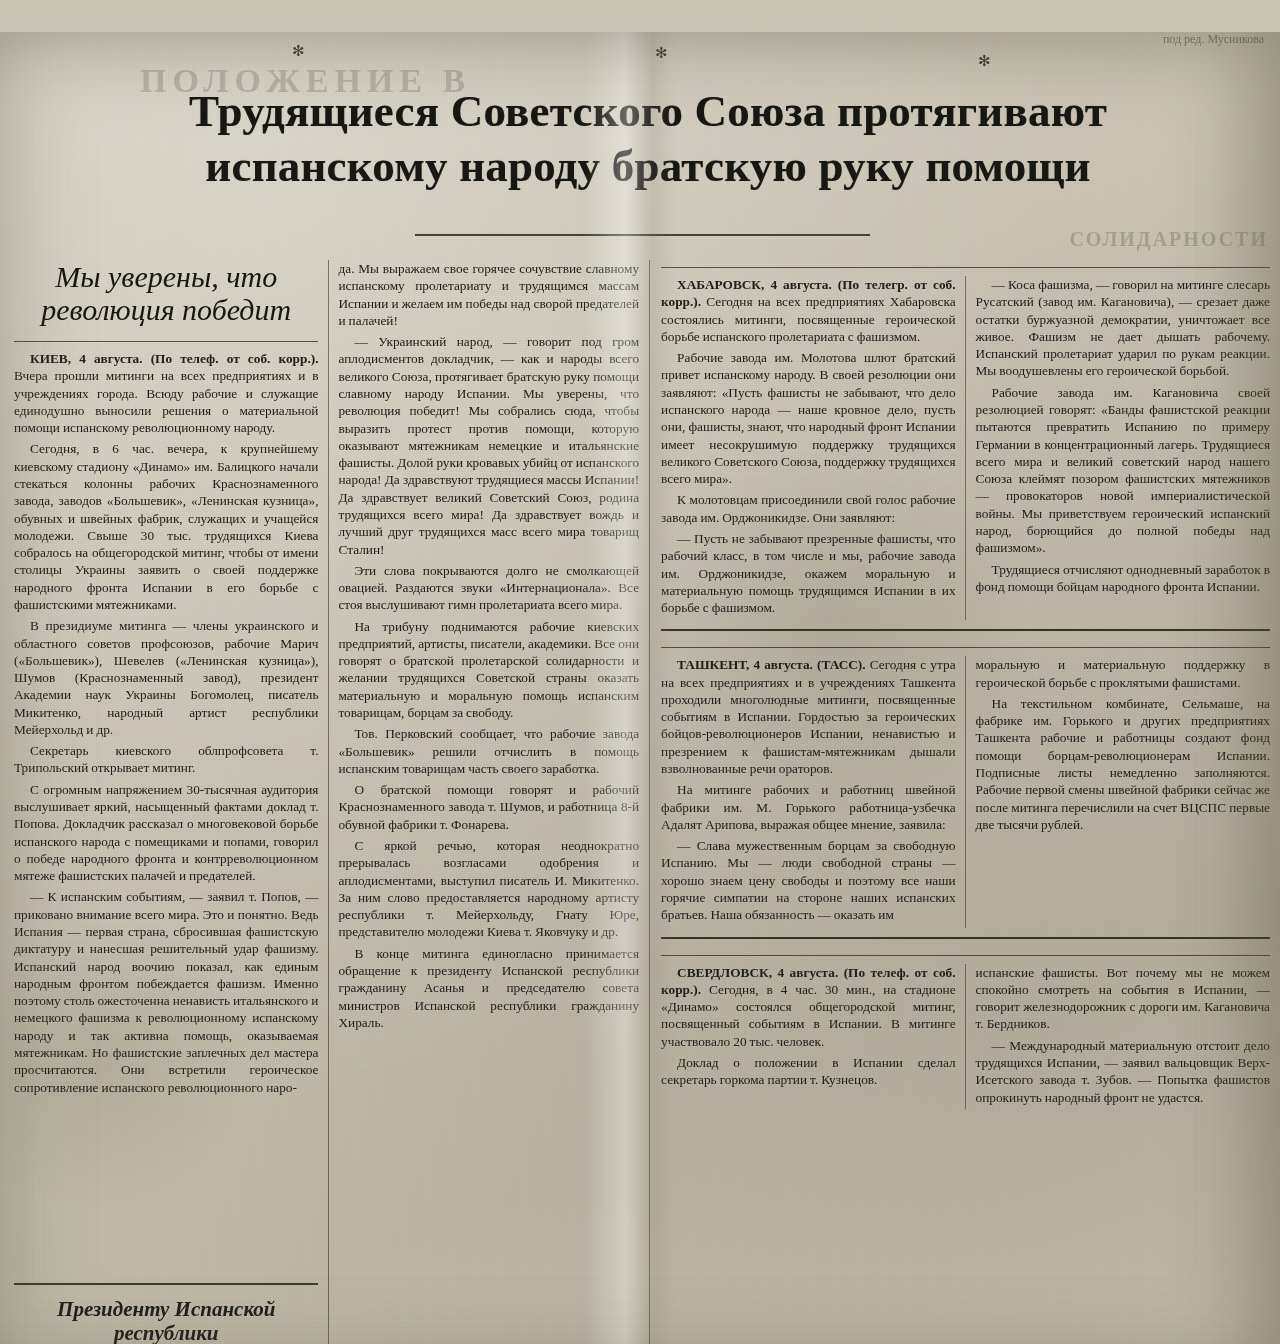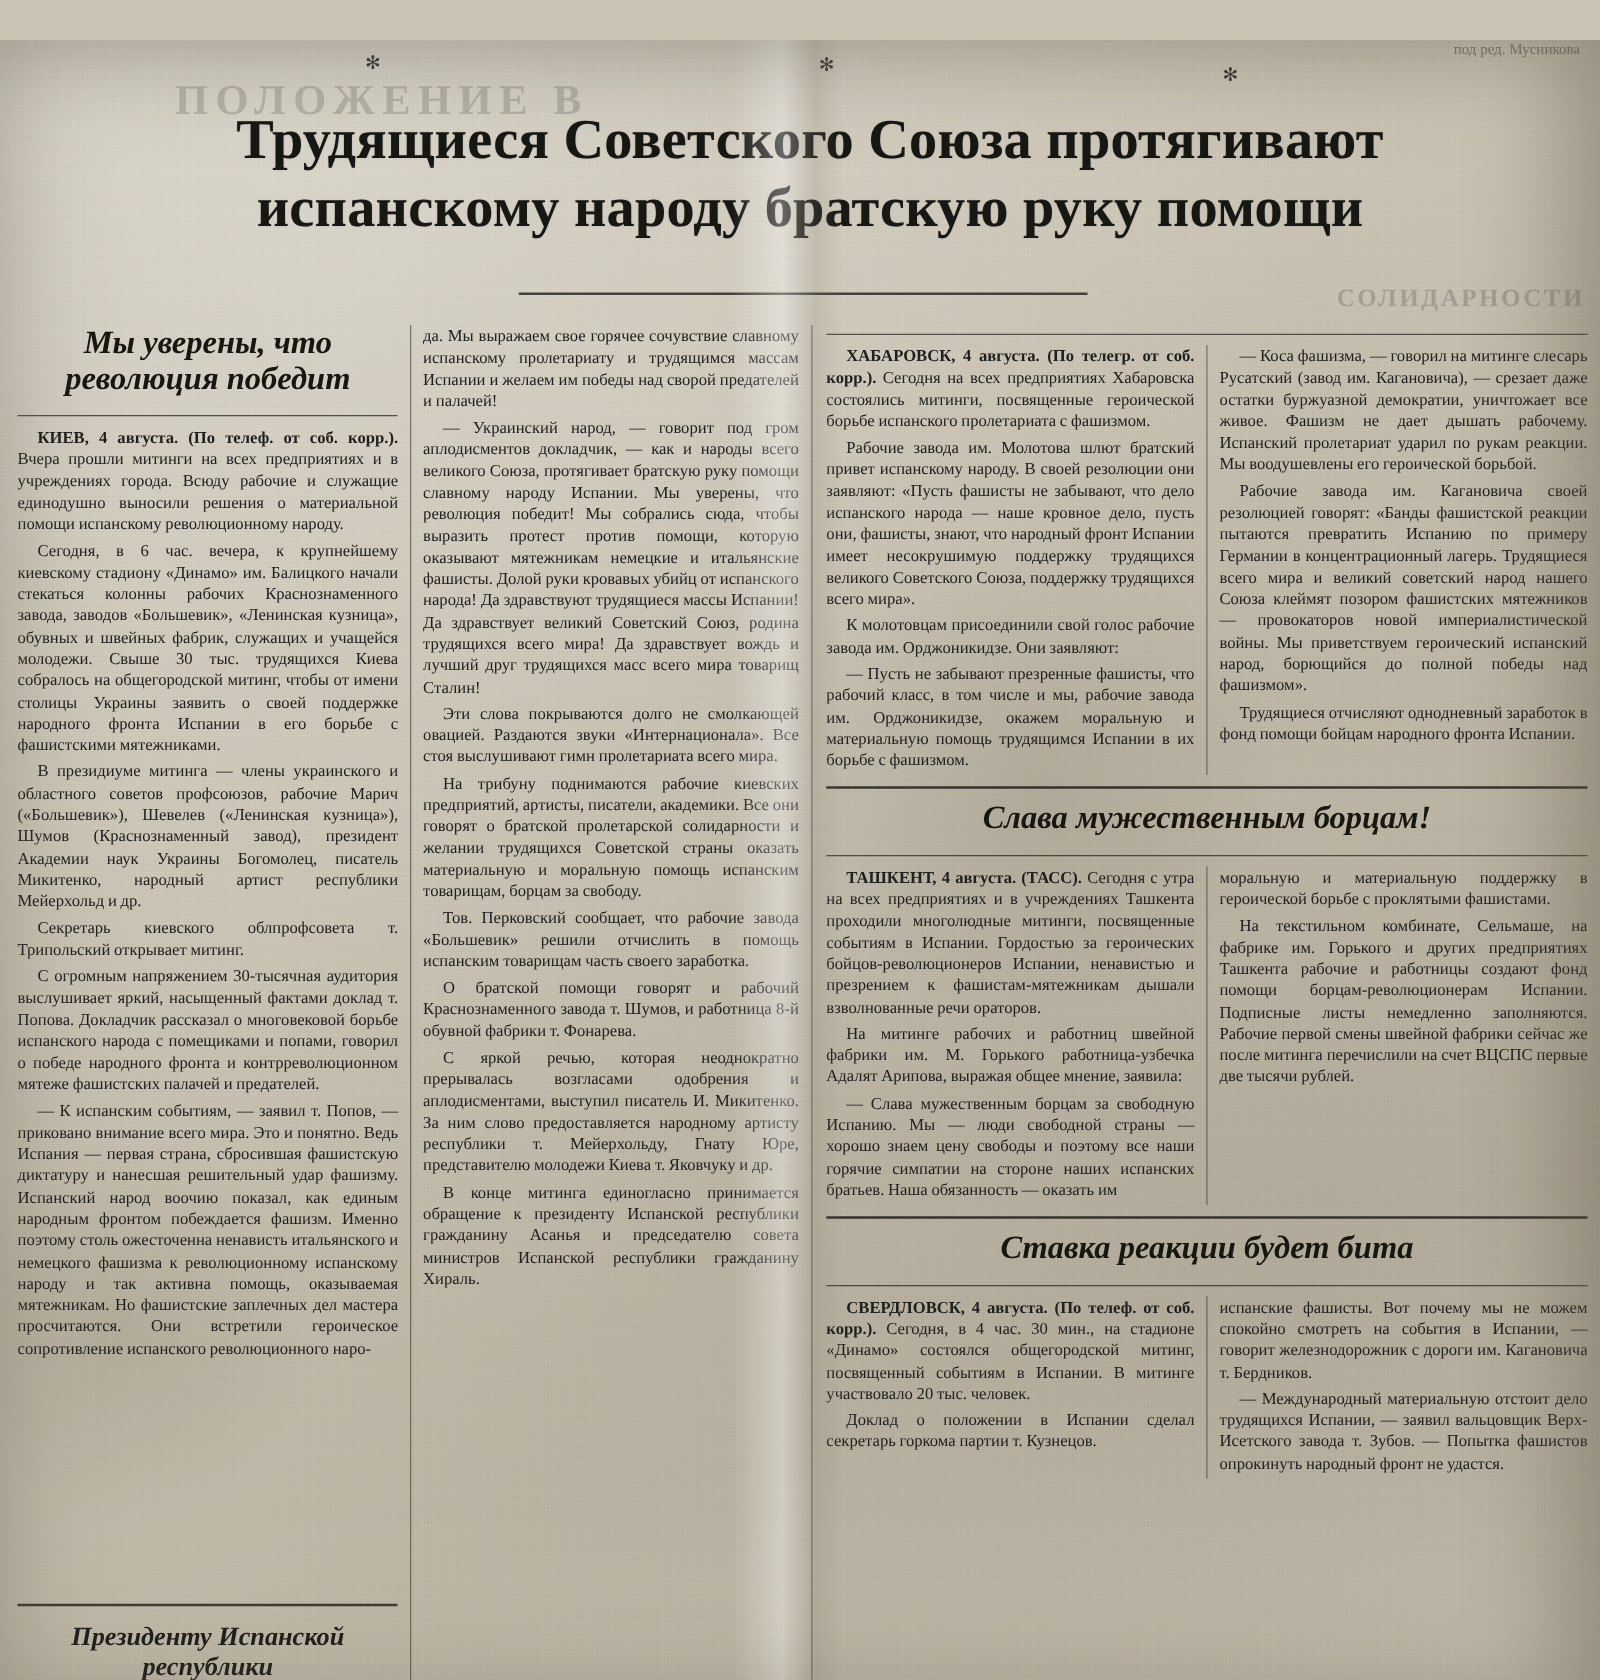--- a/index.html
+++ b/index.html
@@ -114,23 +114,23 @@
   .col-2 { width: 312px; padding-left: 10px; padding-right: 10px; }
   .vrule {
     position: absolute;
     top: 0;
     bottom: 0;
     width: 1px;
     background: rgba(40,38,32,0.55);
   }
   .sec-title {
     font-style: italic;
-    font-weight: bold;
+    font-weight: normal;
     text-align: center;
-    font-size: 26px;
+    font-size: 30px;
     line-height: 1.1;
     margin: 0 0 8px 0;
     color: #17170f;
   }
   .rule-thin {
     border-top: 1px solid rgba(40,38,32,0.75);
     margin: 7px 0 8px 0;
   }
   .rule-thick {
     border-top: 2px solid rgba(30,28,24,0.85);
@@ -256,36 +256,34 @@
           <p class="body">— Пусть не забывают презренные фашисты, что рабочий класс, в том числе и мы, рабочие завода им. Орджоникидзе, окажем моральную и материальную помощь трудящимся Испании в их борьбе с фашизмом.</p>
         </div>
         <div class="half right">
           <p class="body">— Коса фашизма, — говорил на митинге слесарь Русатский (завод им. Кагановича), — срезает даже остатки буржуазной демократии, уничтожает все живое. Фашизм не дает дышать рабочему. Испанский пролетариат ударил по рукам реакции. Мы воодушевлены его героической борьбой.</p>
           <p class="body">Рабочие завода им. Кагановича своей резолюцией говорят: «Банды фашистской реакции пытаются превратить Испанию по примеру Германии в концентрационный лагерь. Трудящиеся всего мира и великий советский народ нашего Союза клеймят позором фашистских мятежников — провокаторов новой империалистической войны. Мы приветствуем героический испанский народ, борющийся до полной победы над фашизмом».</p>
           <p class="body">Трудящиеся отчисляют однодневный заработок в фонд помощи бойцам народного фронта Испании.</p>
         </div>
       </div>
 
       <div class="rule-thick"></div>
-      <div class="sec-title">Слава мужественным борцам!</div>
       <div class="rule-thin"></div>
       <div class="twohalf">
         <div class="half left">
           <p class="body"><span class="dateline">ТАШКЕНТ, 4 августа. (ТАСС).</span><span> Сегодня с утра на всех предприятиях и в учреждениях Ташкента проходили многолюдные митинги, посвященные событиям в Испании. Гордостью за героических бойцов-революционеров Испании, ненавистью и презрением к фашистам-мятежникам дышали взволнованные речи ораторов.</span></p>
           <p class="body">На митинге рабочих и работниц швейной фабрики им. М. Горького работница-узбечка Адалят Арипова, выражая общее мнение, заявила:</p>
           <p class="body">— Слава мужественным борцам за свободную Испанию. Мы — люди свободной страны — хорошо знаем цену свободы и поэтому все наши горячие симпатии на стороне наших испанских братьев. Наша обязанность — оказать им</p>
         </div>
         <div class="half right">
           <p class="body noindent">моральную и материальную поддержку в героической борьбе с проклятыми фашистами.</p>
           <p class="body">На текстильном комбинате, Сельмаше, на фабрике им. Горького и других предприятиях Ташкента рабочие и работницы создают фонд помощи борцам-революционерам Испании. Подписные листы немедленно заполняются. Рабочие первой смены швейной фабрики сейчас же после митинга перечислили на счет ВЦСПС первые две тысячи рублей.</p>
         </div>
       </div>
 
       <div class="rule-thick"></div>
-      <div class="sec-title">Ставка реакции будет бита</div>
       <div class="rule-thin"></div>
       <div class="twohalf">
         <div class="half left">
           <p class="body"><span class="dateline">СВЕРДЛОВСК, 4 августа. (По телеф. от соб. корр.).</span><span> Сегодня, в 4 час. 30 мин., на стадионе «Динамо» состоялся общегородской митинг, посвященный событиям в Испании. В митинге участвовало 20 тыс. человек.</span></p>
           <p class="body">Доклад о положении в Испании сделал секретарь горкома партии т. Кузнецов.</p>
         </div>
         <div class="half right">
           <p class="body noindent">испанские фашисты. Вот почему мы не можем спокойно смотреть на события в Испании, — говорит железнодорожник с дороги им. Кагановича т. Бердников.</p>
           <p class="body">— Международный материальную отстоит дело трудящихся Испании, — заявил вальцовщик Верх-Исетского завода т. Зубов. — Попытка фашистов опрокинуть народный фронт не удастся.</p>
         </div>

